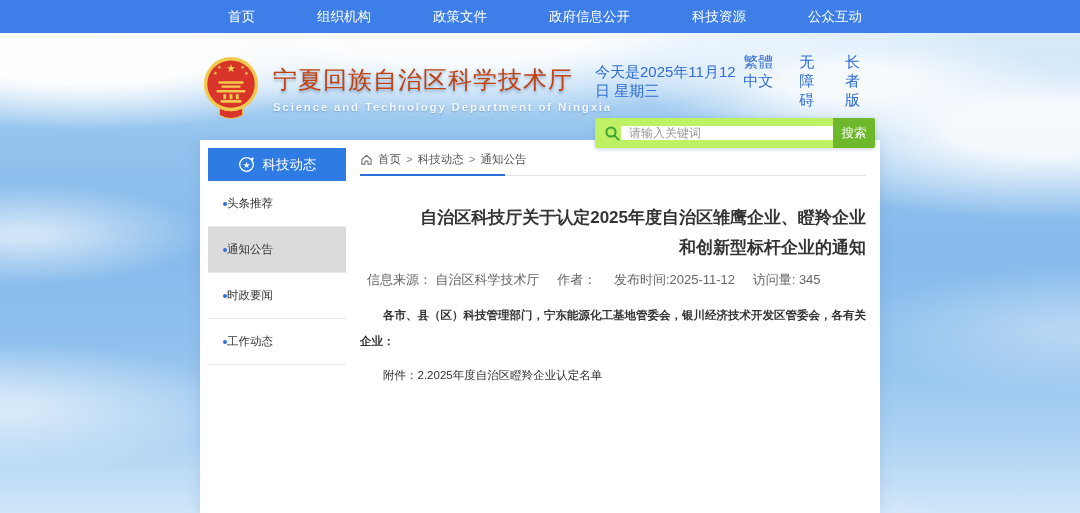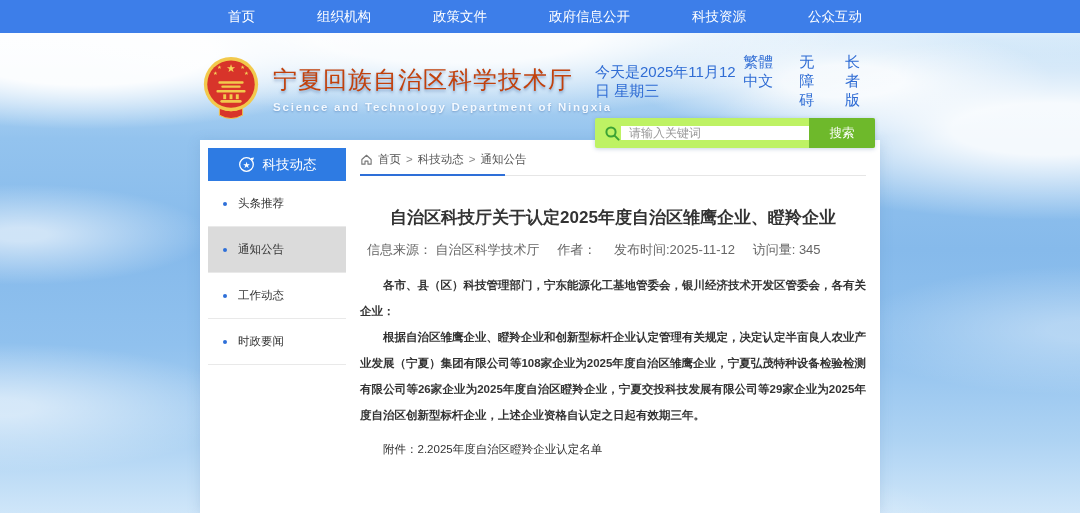--- a/index.html
+++ b/index.html
@@ -48,48 +48,48 @@
   .lang-links { display:flex; gap:16px; }
   .lang-links a { color:#2f6cd4; text-decoration:none; cursor:pointer; }
   .search-bar {
     margin-top:8px; height:30px; display:flex; align-items:center; background:#bef264;
     border-radius:2px; overflow:hidden; box-shadow:0 1px 4px rgba(40,80,140,.25);
   }
   .search-icon { margin-left:9px; flex:0 0 auto; }
   .search-input { flex:1; min-width:0; border:none; outline:none; font-size:12px; color:#333; padding:0 8px; font-family:inherit; }
   .search-input::placeholder { color:#999; }
   .search-btn {
-    flex:0 0 auto; width:66px; height:30px; background:#6eb92b; color:#fff; border:none;
+    flex:0 0 auto; width:42px; height:30px; background:#6eb92b; color:#fff; border:none;
     font-size:12.5px; cursor:pointer; font-family:inherit;
   }
   
   .content-panel {
     position:absolute; left:200px; top:140px; width:680px; height:373px; background:#fff; z-index:3;
     box-shadow:0 2px 12px rgba(90,130,180,.22);
   }
   .sidebar { position:absolute; left:8px; top:8px; width:138px; background:#fff; }
   .sidebar-header {
     height:33px; background:#2e7be3; color:#fff; display:flex; align-items:center;
     justify-content:center; gap:8px; font-size:13.5px; cursor:pointer;
   }
   .sidebar-menu { list-style:none; }
   .sidebar-item {
-    height:46px; display:flex; align-items:center; padding-left:15px; gap:11px;
+    height:46px; display:flex; align-items:center; padding-left:15px; gap:0;
     font-size:11.5px; color:#333; border-bottom:1px solid #e9e9e9; cursor:pointer; background:#fff;
   }
   .sidebar-item.active { background:#dbdbdb; }
   .bullet { width:4px; height:4px; border-radius:50%; background:#2e6fd8; flex:0 0 auto; }
   
   .article-area { position:absolute; left:160px; top:8px; width:506px; }
   .breadcrumb { display:flex; align-items:center; gap:5px; font-size:11.5px; color:#555; height:22px; }
   .breadcrumb a { color:#555; text-decoration:none; cursor:pointer; }
   .crumb-sep { color:#888; }
   .breadcrumb-line { position:relative; border-bottom:1px solid #e6e6e6; margin-top:5px; }
   .blue-seg { position:absolute; left:0; top:-1px; width:145px; height:2px; background:#2e6fd8; }
-  .article-title { margin-top:27px; text-align:center; font-size:17px; font-weight:bold; color:#333; line-height:30px; }
+  .article-title { margin-top:27px; text-align:right; font-size:17px; font-weight:bold; color:#333; line-height:30px; }
   .meta { margin-top:8px; text-align:left; font-size:13px; color:#666; }
   .meta span { margin:0 7px; }
   .body { margin-top:13px; font-size:11.5px; color:#333; line-height:26px; text-align:justify; }
   .body p { text-indent:2em;font-weight:bold; }
   .attachments { margin-top:8px; display:flex; font-size:11.5px; color:#333; line-height:27px; padding-left:2em; }
   .att-label { flex:0 0 auto; }
   .att-list div { cursor:pointer; }
 </style>
 </head>
 <body>
@@ -167,25 +167,25 @@
         <li class="sidebar-item">
           <span class="bullet"></span>
           <span>头条推荐</span>
         </li>
         <li class="sidebar-item active">
           <span class="bullet"></span>
           <span>通知公告</span>
         </li>
         <li class="sidebar-item">
           <span class="bullet"></span>
+          <span>时政要闻</span>
+        </li>
+        <li class="sidebar-item">
+          <span class="bullet"></span>
           <span>工作动态</span>
-        </li>
-        <li class="sidebar-item">
-          <span class="bullet"></span>
-          <span>时政要闻</span>
         </li>
       </ul>
     </aside>
 
     <section class="article-area">
       <div class="breadcrumb">
         <svg width="13" height="13" viewBox="0 0 14 14">
           <path d="M2,7 L7,2.4 L12,7 V12 H8.6 V8.8 H5.4 V12 H2 Z" fill="none" stroke="#777" stroke-width="1.2" stroke-linejoin="round"></path>
         </svg>
         <a>首页</a>
@@ -193,32 +193,32 @@
         <a>科技动态</a>
         <span class="crumb-sep">&gt;</span>
         <span>通知公告</span>
       </div>
       <div class="breadcrumb-line">
         <div class="blue-seg"></div>
       </div>
 
       <h1 class="article-title">
         <span>自治区科技厅关于认定2025年度自治区雏鹰企业、瞪羚企业</span><br>
+        <span>和创新型标杆企业的通知</span>
       </h1>
 
       <div class="meta">
         <span>信息来源： 自治区科学技术厅</span>
         <span>作者：</span>
         <span>发布时间:2025-11-12</span>
         <span>访问量: 345</span>
       </div>
 
       <div class="body">
         <p>各市、县（区）科技管理部门，宁东能源化工基地管委会，银川经济技术开发区管委会，各有关企业：</p>
-        <p>根据自治区雏鹰企业、瞪羚企业和创新型标杆企业认定管理有关规定，决定认定半亩良人农业产业发展（宁夏）集团有限公司等108家企业为2025年度自治区雏鹰企业，宁夏弘茂特种设备检验检测有限公司等26家企业为2025年度自治区瞪羚企业，宁夏交投科技发展有限公司等29家企业为2025年度自治区创新型标杆企业，上述企业资格自认定之日起有效期三年。</p>
       </div>
 
       <div class="attachments">
         <span class="att-label">附件：</span>
         <div class="att-list">
           <div>2.2025年度自治区瞪羚企业认定名单</div>
 
         </div>
       </div>
     </section>

